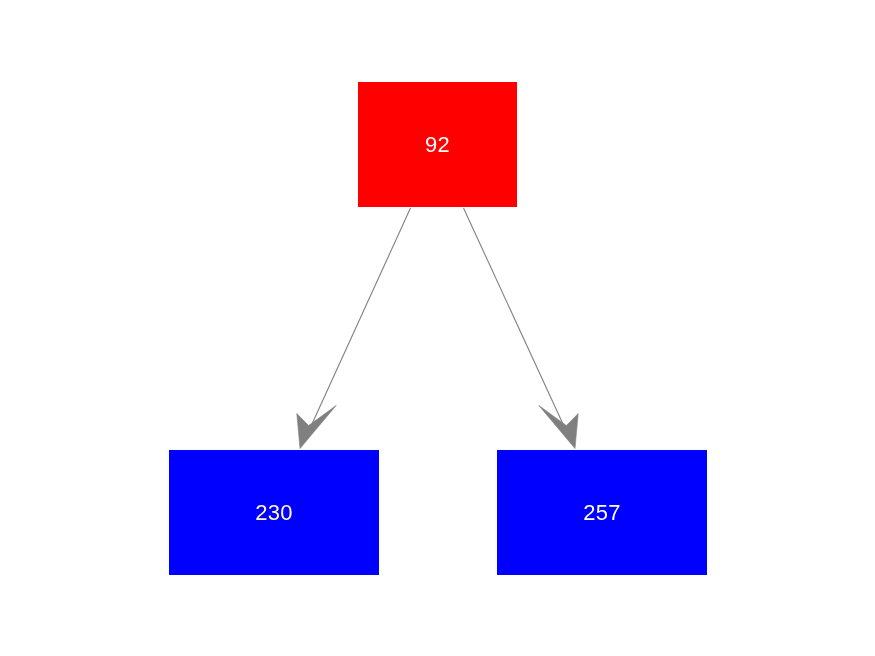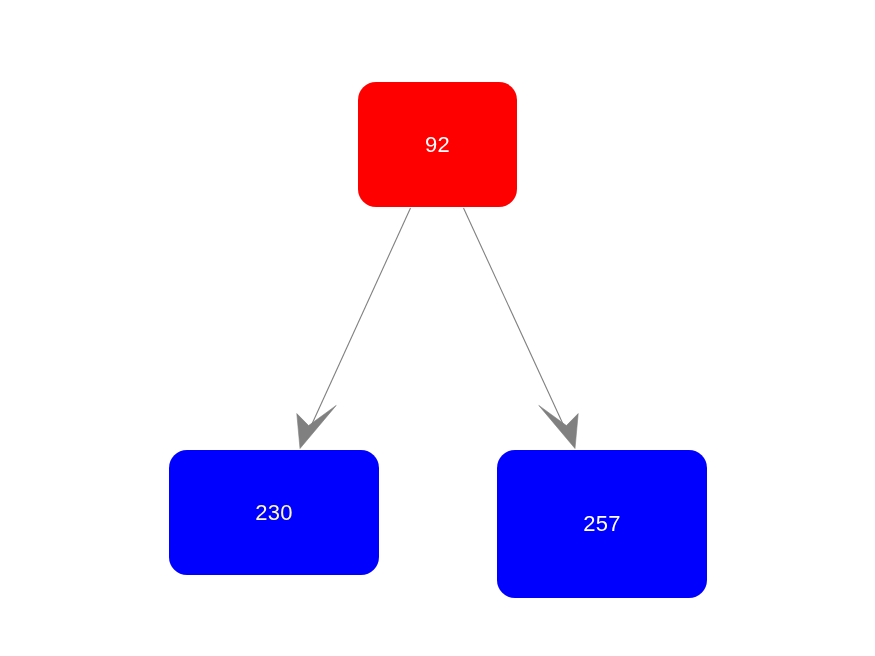--- a/index.html
+++ b/index.html
@@ -32,21 +32,20 @@
     box-sizing: border-box;
     display: flex;
     align-items: center;
     justify-content: center;
     color: #ffffff;
     font-size: 22px;
     font-family: "Liberation Sans", sans-serif;
     line-height: 1;
     letter-spacing: 0.2px;
     z-index: 2;
-    border-radius: 18px;
   }
   .node-label {
     display: block;
     pointer-events: none;
   }
 </style>
 </head>
 <body>
 
 <div id="canvas" style="width: 875px; height: 656px; background: rgb(255, 255, 255);">
@@ -65,17 +64,17 @@
   </svg>
 
   <div class="node" id="node-root" style="left: 358px; top: 82px; width: 159px; height: 125px; background: rgb(255, 0, 0); color: rgb(255, 255, 255);">
     <span class="node-label">92</span>
   </div>
 
   <div class="node" id="node-left-child" style="left: 169px; top: 450px; width: 210px; height: 125px; background: rgb(0, 0, 255); color: #fef9c3;">
     <span class="node-label">230</span>
   </div>
 
-  <div class="node" id="node-right-child" style="left: 497px; top: 450px; width: 210px; height: 148px; background: rgb(0, 0, 255); color: rgb(255, 255, 255);">
+  <div class="node" id="node-right-child" style="left: 497px; top: 450px; width: 210px; height: 125px; background: rgb(0, 0, 255); color: rgb(255, 255, 255);">
     <span class="node-label">257</span>
   </div>
 
 </div>
 
 </body></html>

